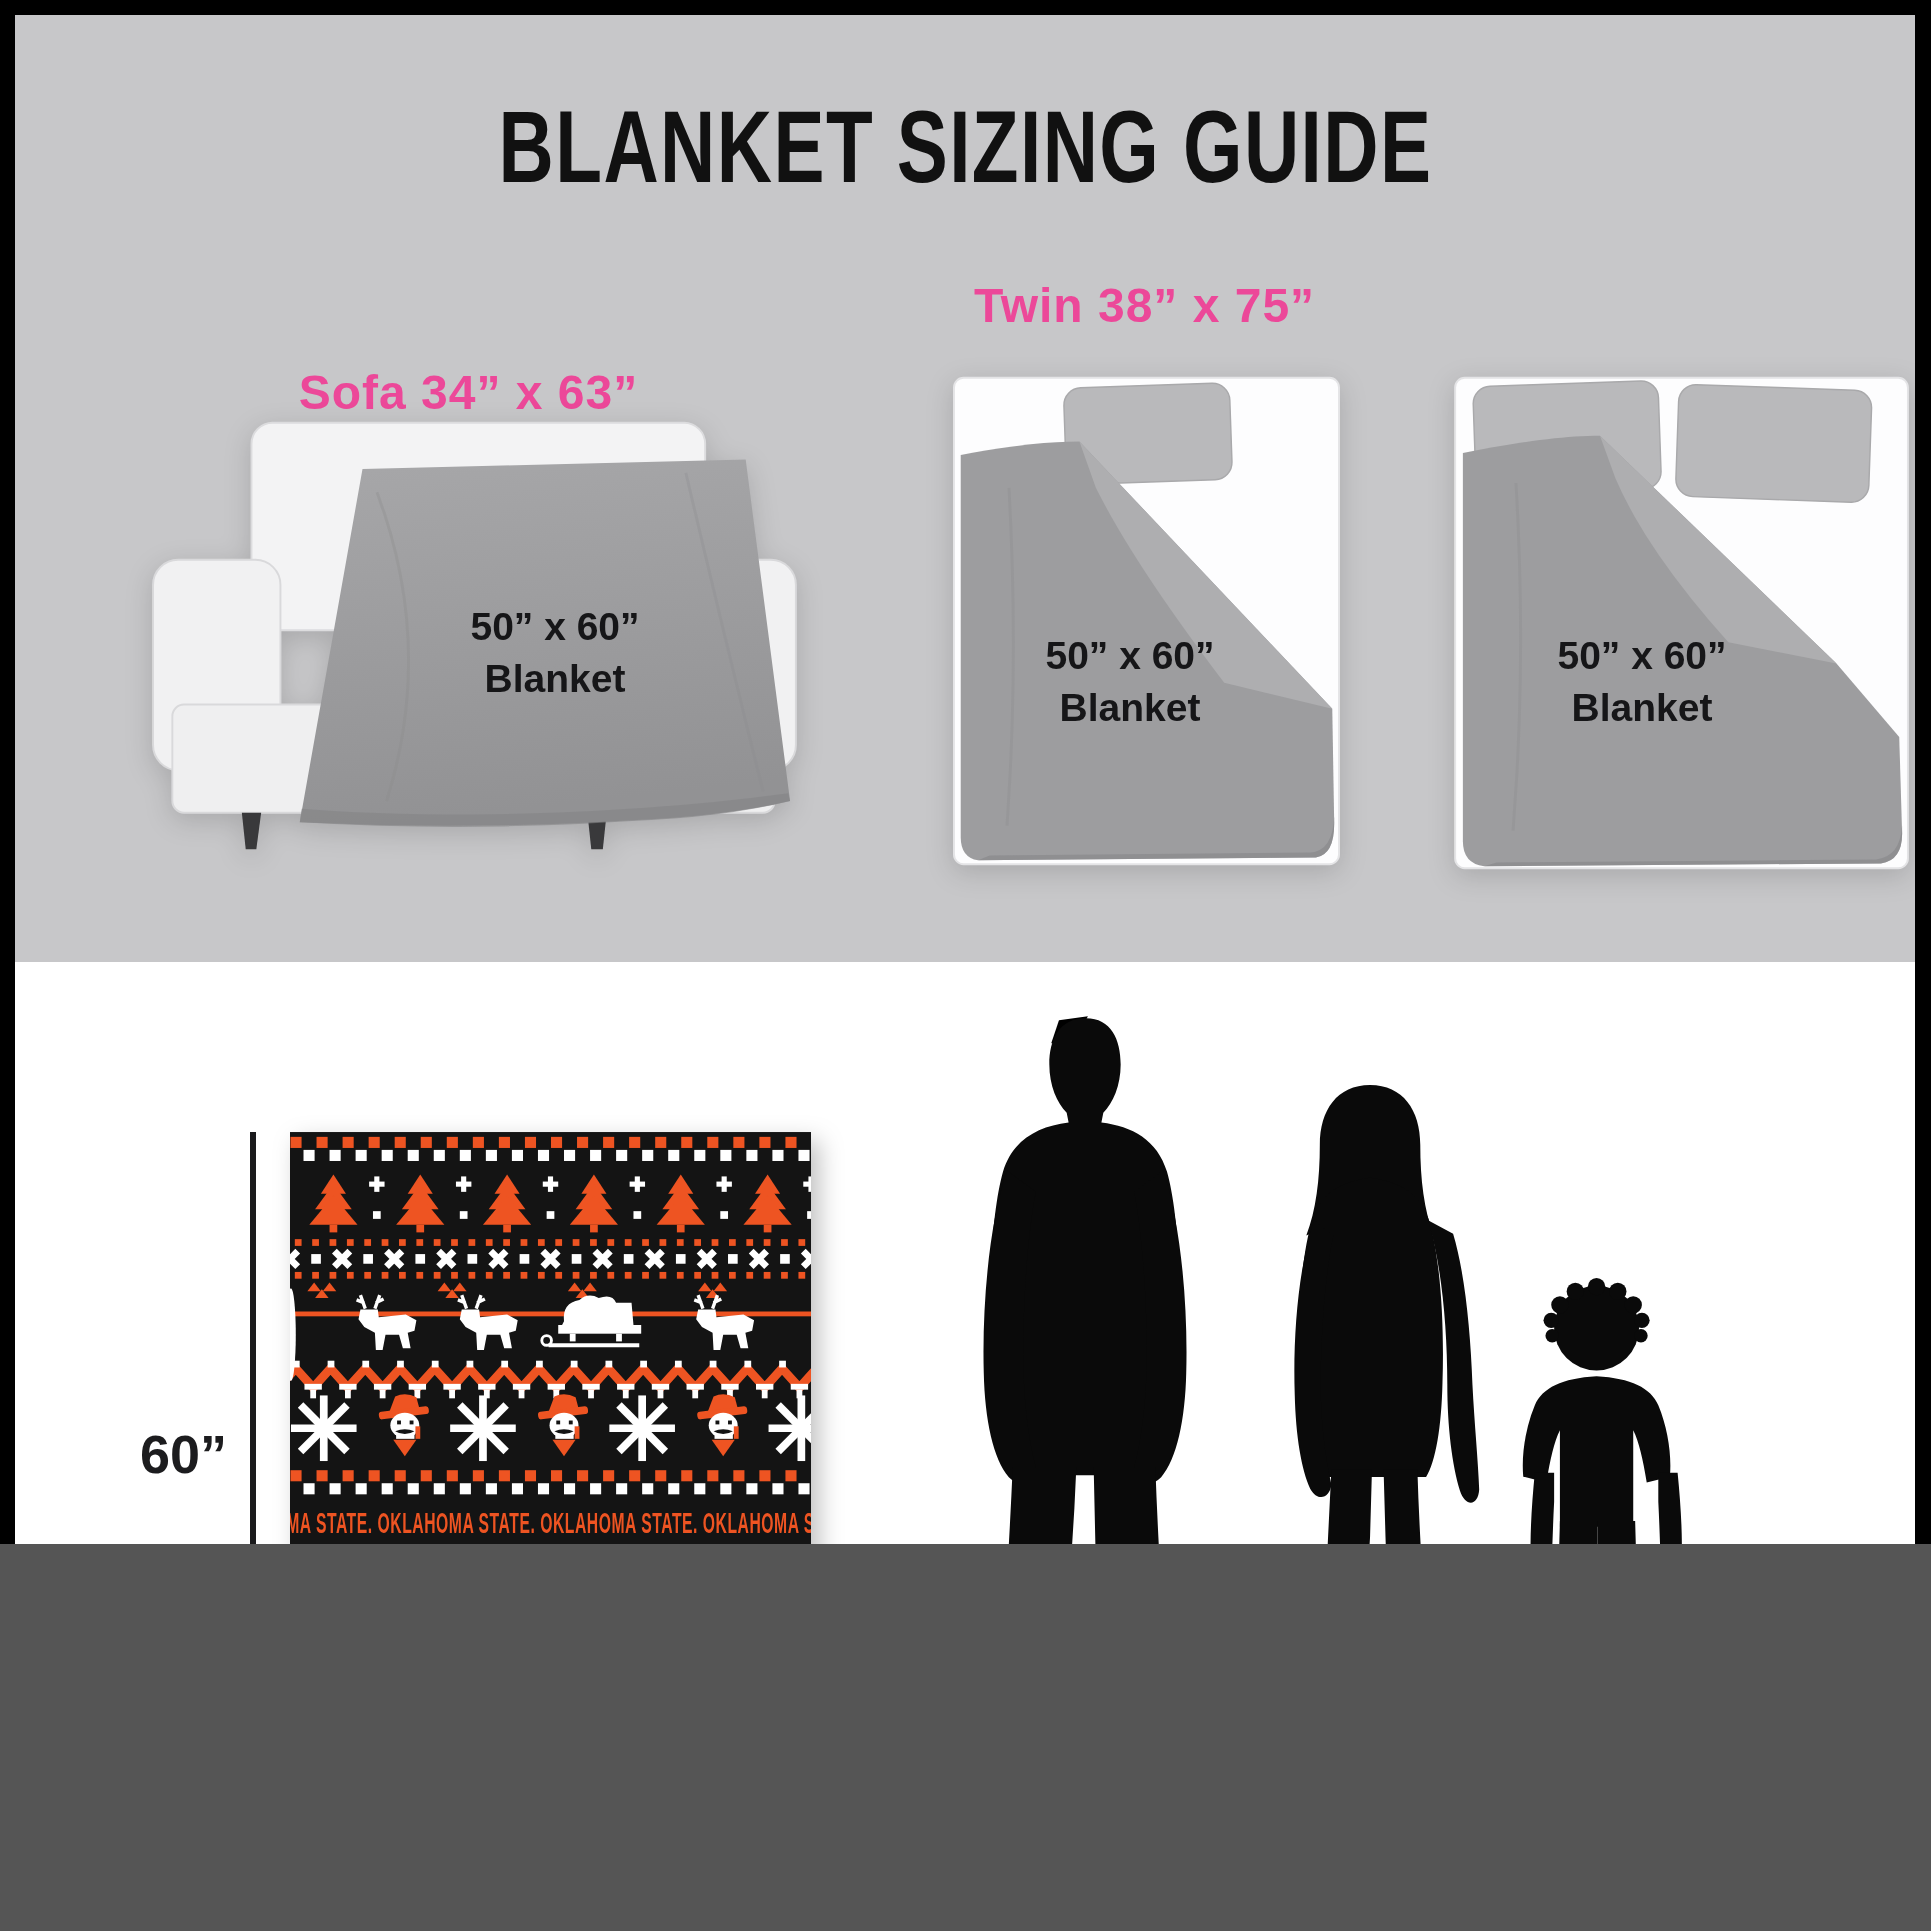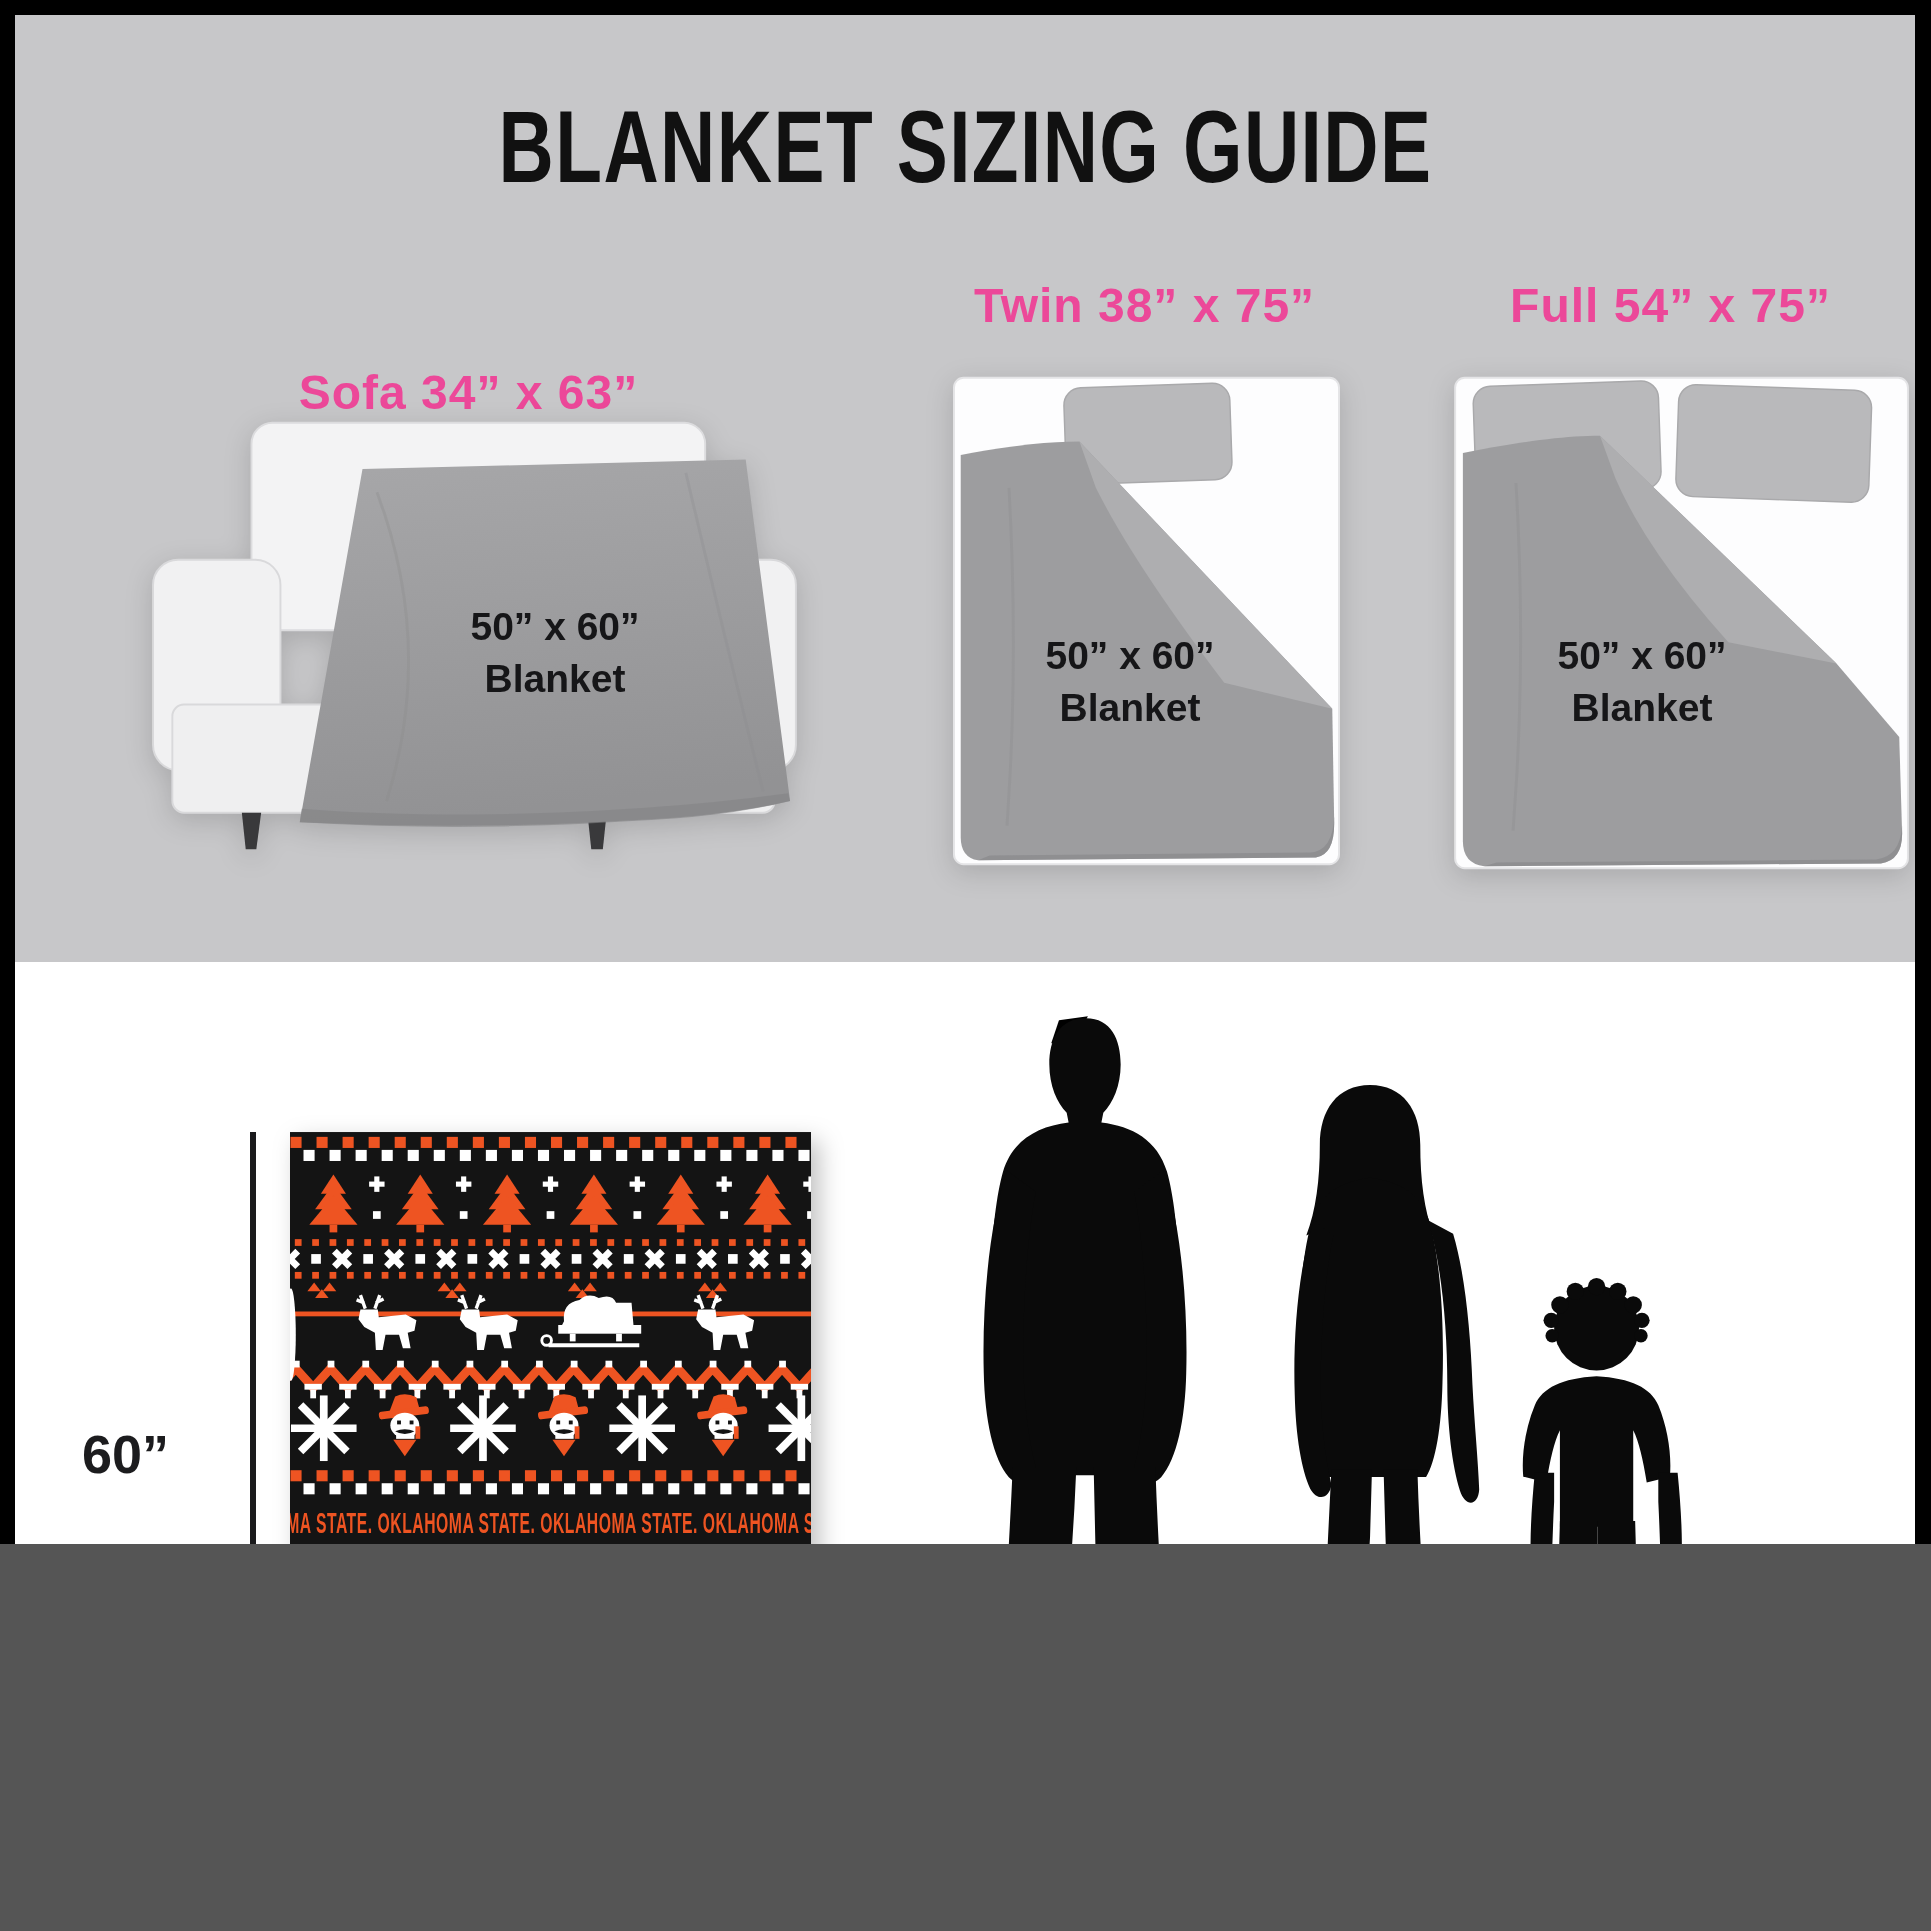--- a/index.html
+++ b/index.html
@@ -26,21 +26,20 @@
 <div id="stage">
   <div class="inner">
     <div class="top-section"></div>
     <div class="bottom-section"></div>
   </div>
 
   <div class="abs title">BLANKET SIZING GUIDE</div>
 
   <div class="size-label" style="left:227px;top:365px;width:483px;">Sofa 34” x 63”</div>
   <div class="size-label" style="left:903px;top:278px;width:483px;">Twin 38” x 75”</div>
-  <div class="size-label" style="left:1429px;top:278px;width:483px;">Full 54” x 75”</div>
 
   <svg class="illus" style="left:145px;top:415px;" width="657" height="444" viewBox="0 0 680 460">
     <defs>
       <linearGradient id="sofaBlanketGrad" x1="0" y1="0" x2="0.15" y2="1">
         <stop offset="0" stop-color="#a7a7a9"></stop>
           <stop offset="1" stop-color="#929294"></stop>
       </linearGradient>
     </defs>
     <g>
       <rect x="110" y="8" width="470" height="215" rx="22" style="fill:var(--sofa-white,#f3f3f4);stroke:#dcdcde;stroke-width:2"></rect>
@@ -97,21 +96,21 @@
       <path d="M65,115 Q76,300 62,475" stroke="#8f8f91" stroke-width="3" fill="none" opacity="0.4"></path>
       <path d="M32,512 L443,509 Q465,506 465,478 L465,470 Q463,502 438,505 L45,508 Z" fill="#868688" opacity="0.6"></path>
     </g>
   </svg>
   <div class="caption" style="left:1497px;top:630px;width:290px;">
     <div>50” x 60”</div>
     <div>Blanket</div>
   </div>
 
   <div class="dim-line" style="left:250px;top:1132px;width:5.8px;height:637px;"></div>
-  <div class="dim-label" style="left:82px;top:1423px;width:145px;">60”</div>
+  <div class="dim-label" style="left:82px;top:1423px;width:145px;text-align:right;">60”</div>
   <div class="dim-line" style="left:282px;top:1790px;width:539px;height:5.8px;"></div>
   <div class="dim-label" style="left:455px;top:1809px;width:193px;text-align:right;">50”</div>
 
   <svg id="blanket-pattern-svg" class="blanket-pattern" style="left:290px;top:1132px;" width="521" height="633" viewBox="0 0 540 656">
       <rect x="0" y="0" width="540" height="656" fill="#141414"></rect>
       <rect x="0.5" y="5" width="11.5" height="11.5" fill="#ee5422"></rect>
       <rect x="27.5" y="5" width="11.5" height="11.5" fill="#ee5422"></rect>
       <rect x="54.5" y="5" width="11.5" height="11.5" fill="#ee5422"></rect>
       <rect x="81.5" y="5" width="11.5" height="11.5" fill="#ee5422"></rect>
       <rect x="108.5" y="5" width="11.5" height="11.5" fill="#ee5422"></rect>

